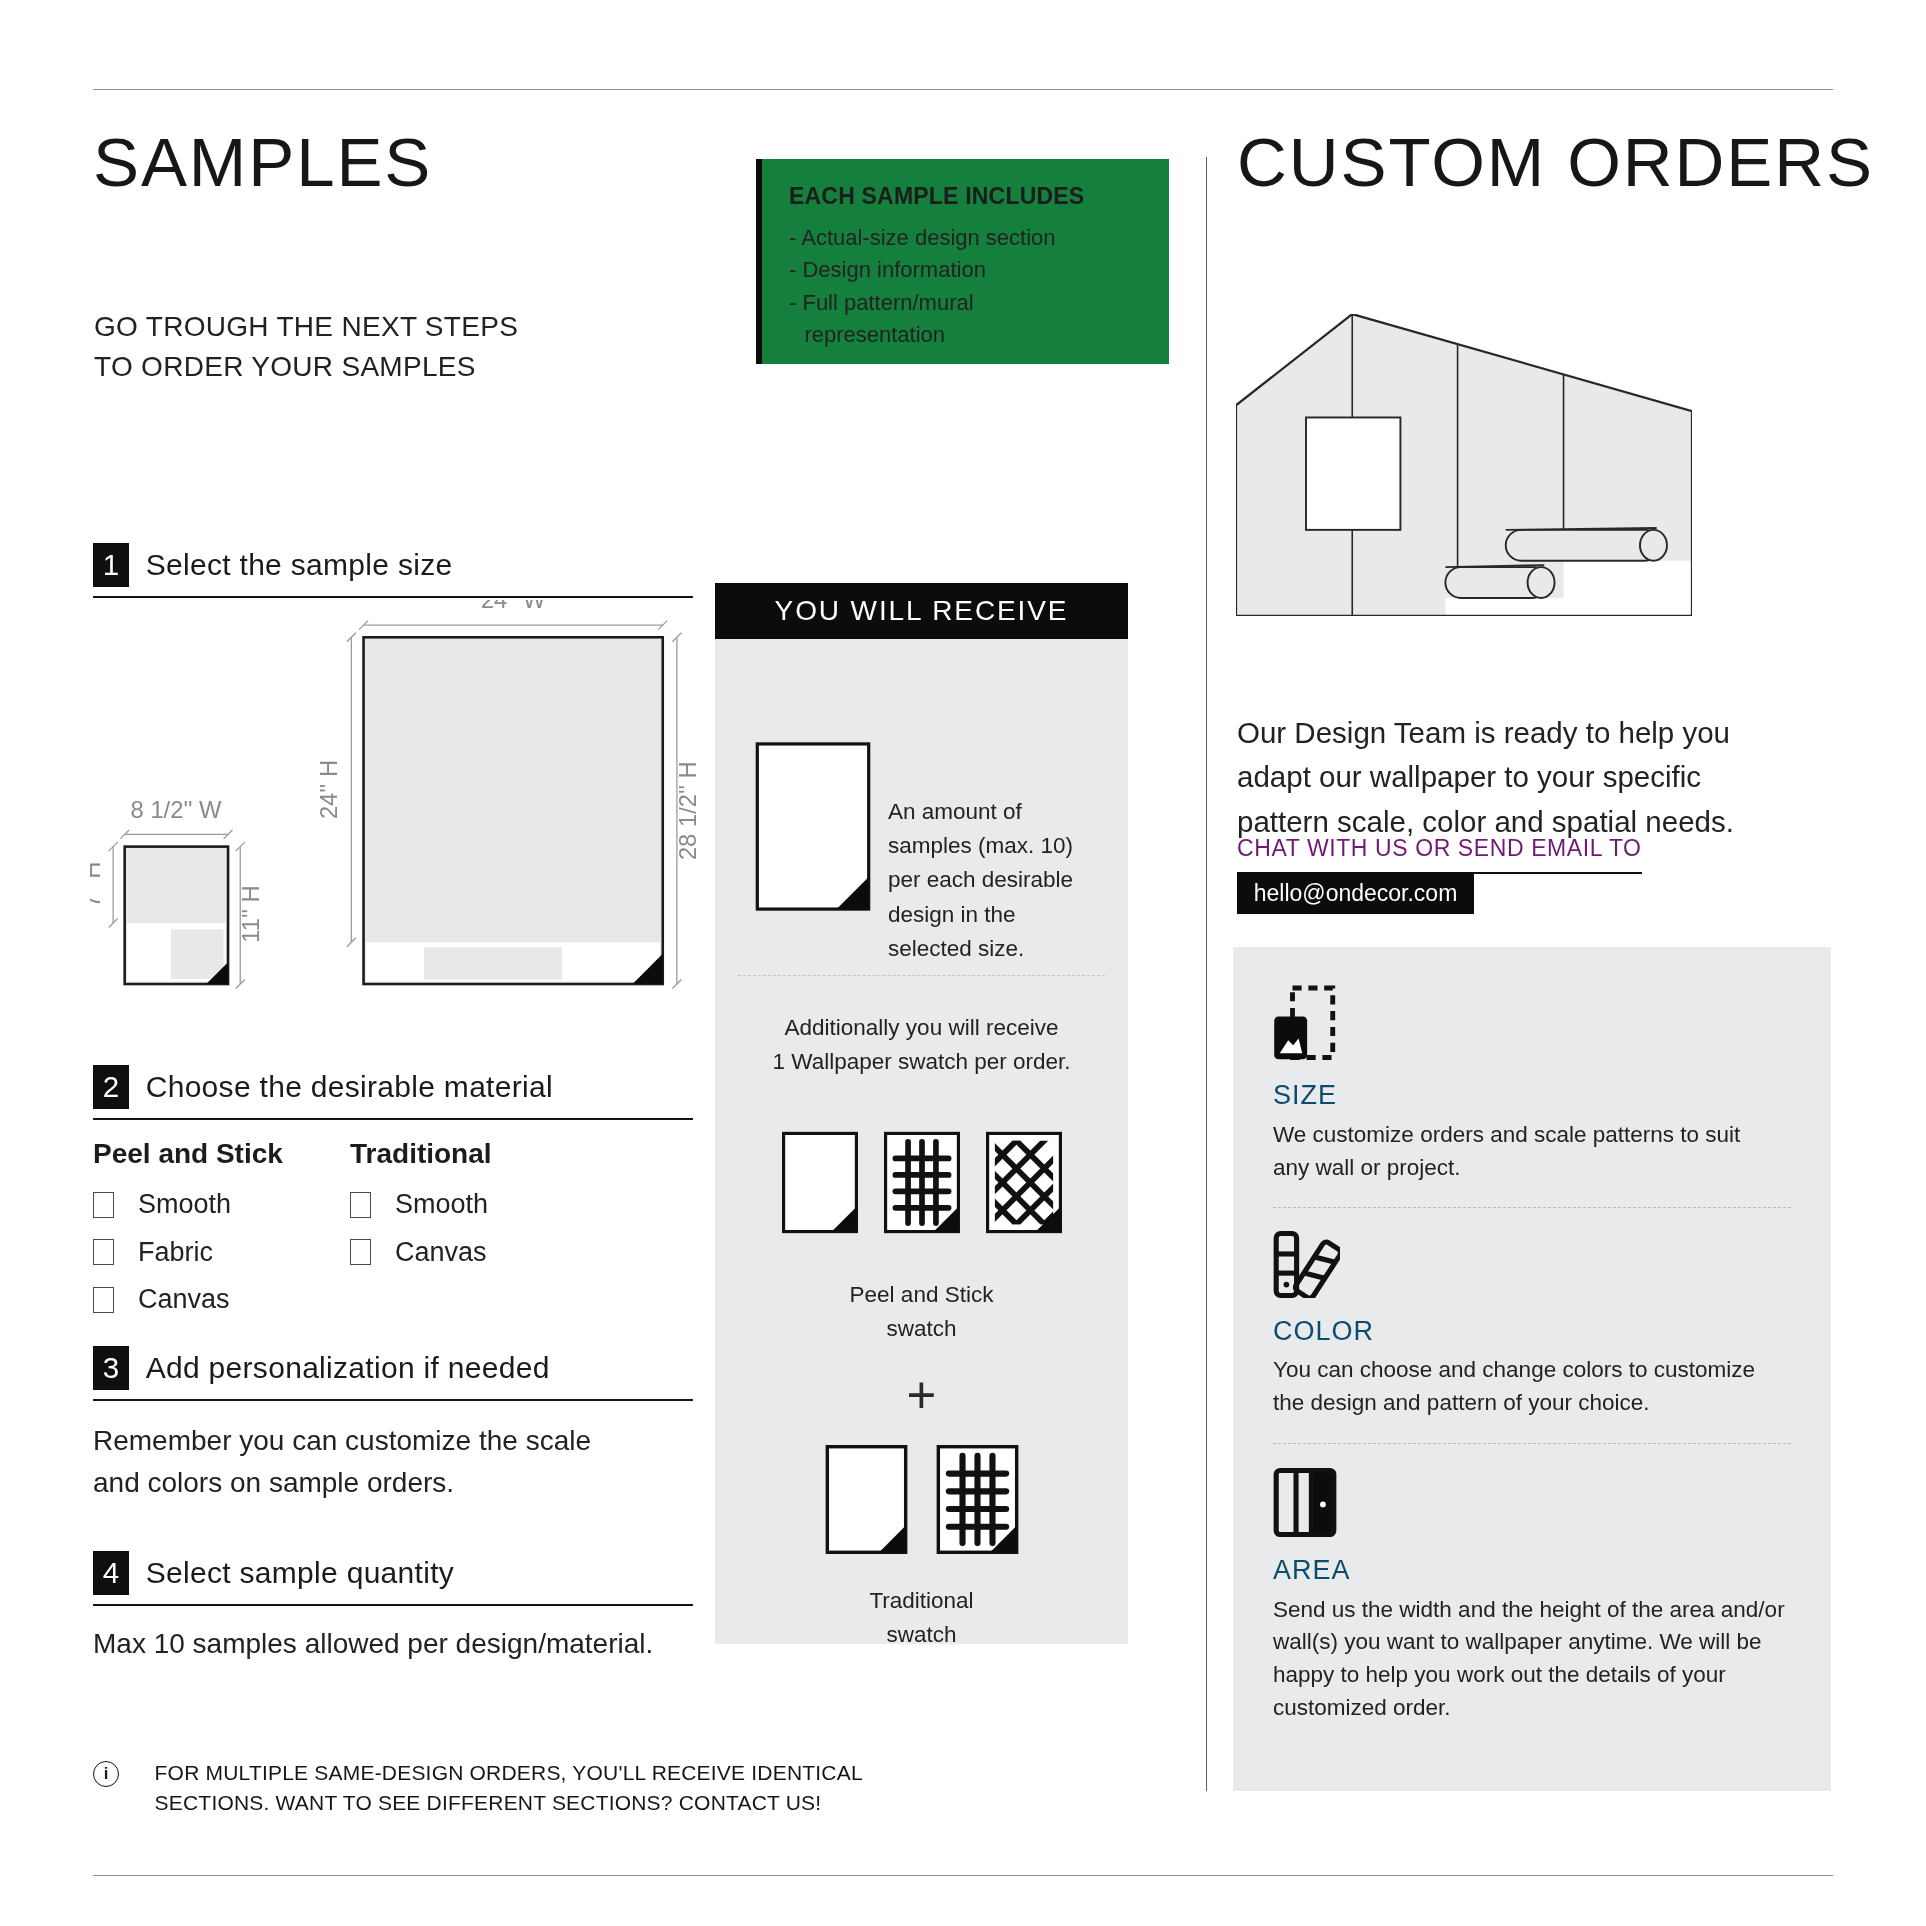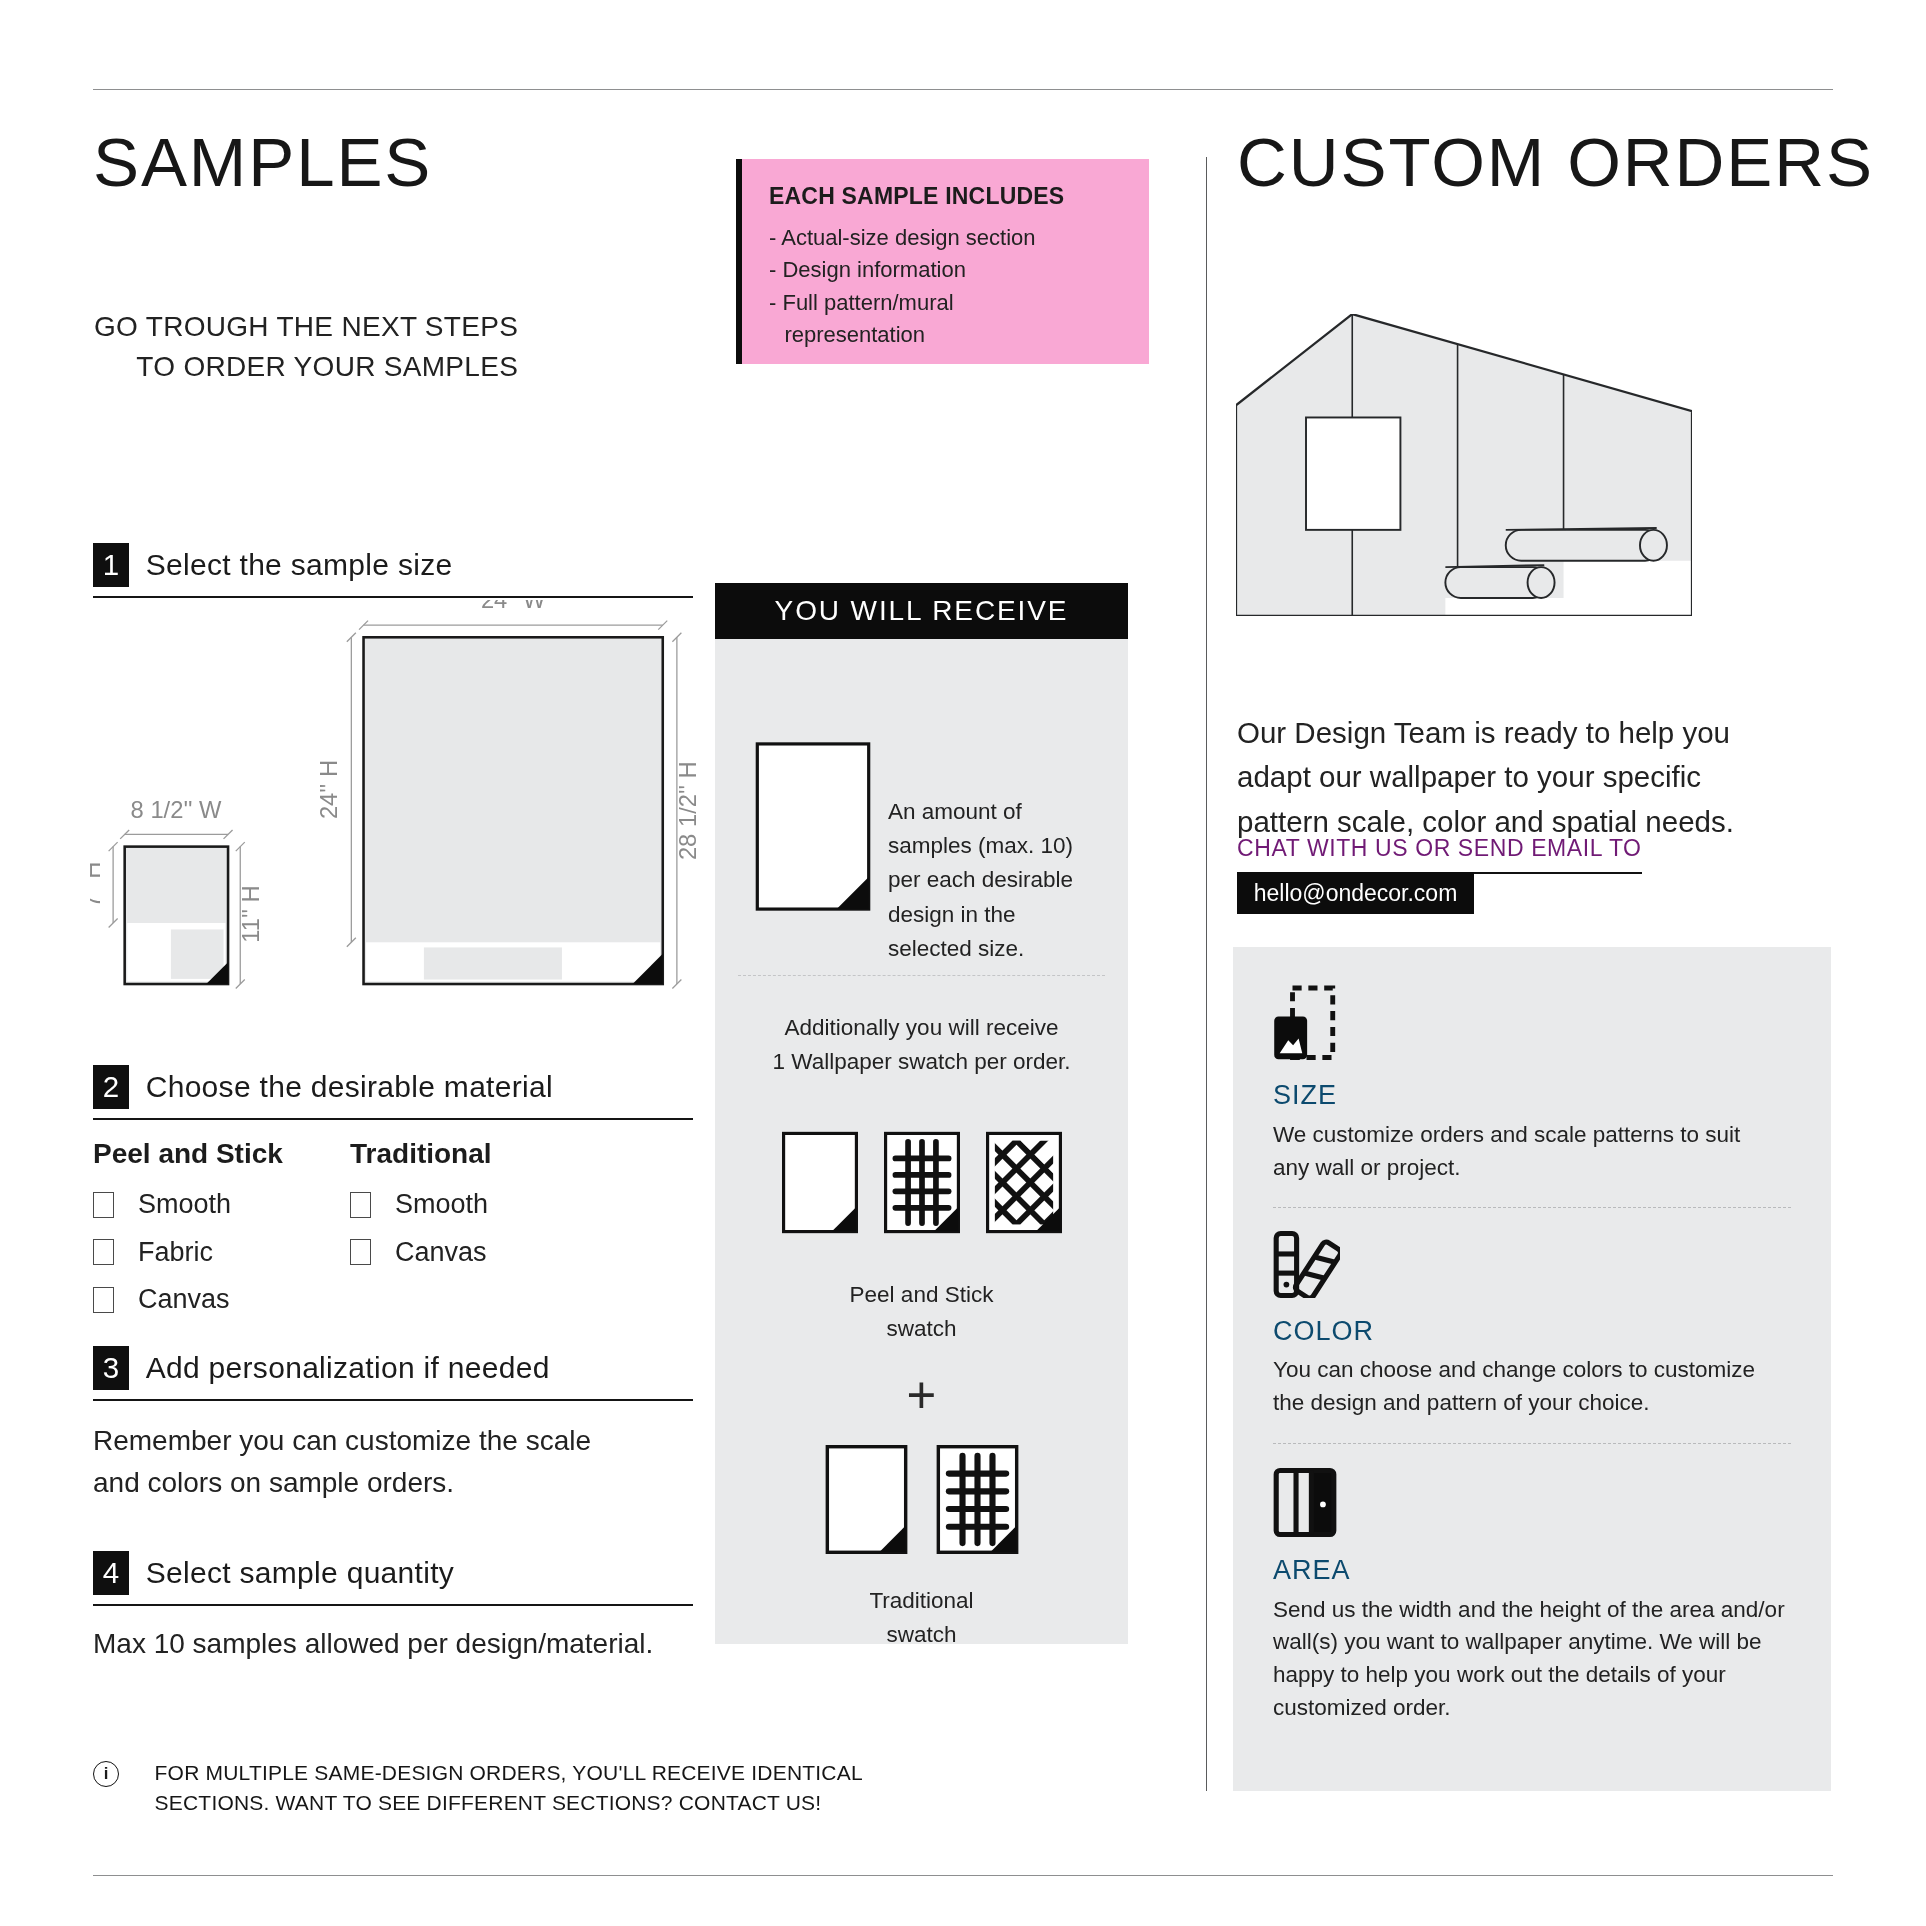--- a/index.html
+++ b/index.html
@@ -7,21 +7,21 @@
     width:1926px;height:1926px;position:relative;background:#ffffff;
     font-family:"Liberation Sans", sans-serif;color:#1c1c1c;overflow:hidden;
   }
   .abs{position:absolute;}
   
   .rule-h{position:absolute;left:93px;width:1740px;height:1.3px;background:#8e8f90;}
   .divider-v{position:absolute;left:1206px;top:157px;width:1.3px;height:1634px;background:#5a5b5c;}
 
   
   .big-title{font-size:69px;font-weight:400;letter-spacing:1.9px;line-height:1.1;color:#171717;}
-  .samples-sub{font-size:28px;line-height:1.42;letter-spacing:0.3px;color:#222;text-align:right;}
+  .samples-sub{font-size:28px;line-height:1.42;letter-spacing:0.3px;color:#222;}
 
   
   .step{position:absolute;left:93px;width:600px;}
   .step-head{display:flex;align-items:center;gap:16.7px;border-bottom:2.6px solid #151515;padding-bottom:9px;}
   .step-num{width:36px;height:44px;background:#0f0f0f;color:#fff;font-size:29.5px;display:flex;align-items:center;justify-content:center;flex:0 0 auto;}
   .step-title{font-size:30px;color:#1b1b1b;letter-spacing:0.3px;}
 
   .body-text{font-size:28px;line-height:1.5;color:#222;}
 
   
@@ -30,22 +30,22 @@
   .mat-title{font-size:28px;font-weight:700;margin-bottom:19px;}
   .mat-item{display:flex;align-items:center;gap:24px;font-size:27px;margin-bottom:16.7px;color:#222;}
   .checkbox{width:19px;height:24px;border:1.3px solid #4a4a4a;background:#fff;flex:0 0 auto;}
 
   
   .footnote{position:absolute;left:93px;top:1758px;display:flex;gap:11.6px;align-items:flex-start;}
   .info-circle{width:24px;height:24px;border:1.9px solid #111;border-radius:50%;display:flex;align-items:center;justify-content:center;font-size:16.7px;font-weight:700;margin-top:2.6px;flex:0 0 auto;}
   .footnote-text{font-size:21px;line-height:1.45;letter-spacing:0.2px;color:#161616;margin-left:24px;}
 
   
-  .includes-box{position:absolute;left:736px;top:159px;width:413px;height:205px;box-sizing:border-box;
-    background:#f9a8d4;border-left:6.4px solid #0c0c0c;padding:24.4px 27px;}
+  .includes-box{position:absolute;left:756px;top:159px;width:413px;height:205px;box-sizing:border-box;
+    background:#15803d;border-left:6.4px solid #0c0c0c;padding:24.4px 27px;}
   .includes-title{font-size:23px;font-weight:700;margin:0 0 11.6px 0;letter-spacing:0.2px;}
   .includes-item{font-size:22px;line-height:1.47;color:#222;padding-left:15.4px;text-indent:-15.4px;}
 
   .receive-box{position:absolute;left:715px;top:583px;width:413px;height:1061px;background:#e9eaeb;}
   .receive-header{height:56px;background:#0c0c0c;color:#fff;font-size:28px;letter-spacing:1.9px;display:flex;align-items:center;justify-content:center;}
   .receive-body{position:relative;width:100%;height:999px;}
   .sample-text{position:absolute;left:173px;top:132px;width:216px;font-size:22.5px;line-height:1.52;color:#222;margin-top:24px;}
   .dashed-sep-mid{position:absolute;left:23px;right:23px;top:336px;border-top:1.3px dashed #c4c5c7;}
   .centered-block{position:absolute;left:0;width:413px;text-align:center;font-size:22.5px;line-height:1.5;color:#222;}
   .swatch-row{position:absolute;left:0;width:413px;display:flex;justify-content:center;gap:26px;}

